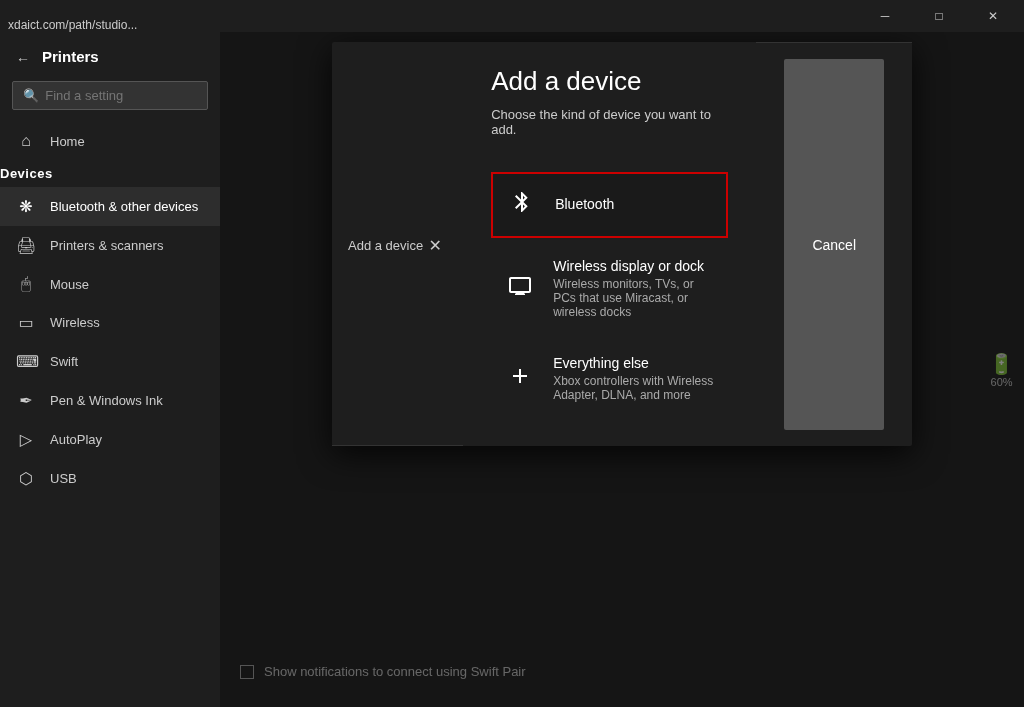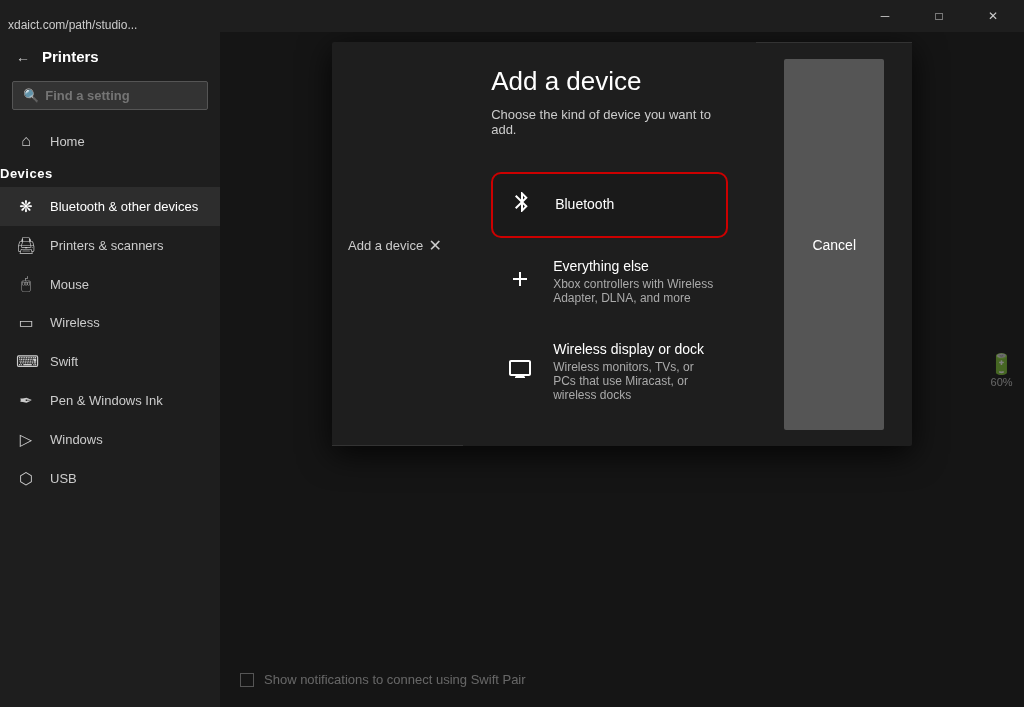--- a/index.html
+++ b/index.html
@@ -79,21 +79,20 @@
       align-items: center;
       gap: 6px;
     }
     .search-box input {
       background: transparent;
       border: none;
       outline: none;
       color: #fdba74;
       font-size: 13px;
       width: 100%;
-      font-weight: bold;
     }
     .sidebar-section-title {
       padding: 6px 0;
       font-size: 13px;
       font-weight: 700;
       color: #fff;
       letter-spacing: 0.5px;
     }
     .sidebar-item {
       display: flex;
@@ -123,21 +122,21 @@
       display: flex;
       align-items: flex-start;
       justify-content: center;
       padding-top: 10px;
       z-index: 10;
     }
 
     
     .swift-pair-bar {
       position: absolute;
-      bottom: 8px;
+      bottom: 16px;
       left: 0;
       right: 0;
       background: #2b2b2b;
       padding: 12px 20px;
       display: flex;
       align-items: center;
       gap: 10px;
       color: #ccc;
       font-size: 13px;
       z-index: 5;
@@ -215,21 +214,21 @@
       margin-bottom: 35px;
     }
 
     
     .device-option {
       display: flex;
       align-items: center;
       gap: 18px;
       padding: 16px 14px;
       cursor: pointer;
-      border-radius: 10px;
+      border-radius: 0;
       margin-bottom: 4px;
     }
     .device-option.selected {
       border: 2px solid #cc0000;
       background: #1a1a1a;
     }
     .device-option-icon {
       font-size: 22px;
       color: #fff;
       width: 30px;
@@ -324,21 +323,21 @@
       <span>Swift</span>
     </div>
 
     <div class="sidebar-item">
       <span class="icon">✒</span>
       <span>Pen &amp; Windows Ink</span>
     </div>
 
     <div class="sidebar-item">
       <span class="icon">▷</span>
-      <span>Windows</span>
+      <span>AutoPlay</span>
     </div>
 
     <div class="sidebar-item">
       <span class="icon">⬡</span>
       <span>USB</span>
     </div>
   </div>
 
   <div class="right-panel">
 
@@ -371,40 +370,40 @@
               </svg>
             </div>
             <div class="device-option-text">
               <div class="device-option-title">Bluetooth</div>
             </div>
           </div>
 
           <div class="device-option">
             <div class="device-option-icon">
               <svg width="24" height="24" viewBox="0 0 24 24" fill="white">
+                <path d="M21 3H3c-1.1 0-2 .9-2 2v12c0 1.1.9 2 2 2h5l-1 1v1h10v-1l-1-1h5c1.1 0 2-.9 2-2V5c0-1.1-.9-2-2-2zm0 14H3V5h18v12z"></path>
+              </svg>
+            </div>
+            <div class="device-option-text">
+              <div class="device-option-title">Wireless display or dock</div>
+              <div class="device-option-desc">Wireless monitors, TVs, or PCs that use Miracast, or wireless docks</div>
+            </div>
+          </div>
+
+          <div class="device-option">
+            <div class="device-option-icon">
+              <svg width="24" height="24" viewBox="0 0 24 24" fill="white">
                 <path d="M19 13h-6v6h-2v-6H5v-2h6V5h2v6h6v2z"></path>
               </svg>
             </div>
             <div class="device-option-text">
               <div class="device-option-title">Everything else</div>
               <div class="device-option-desc">Xbox controllers with Wireless Adapter, DLNA, and more</div>
             </div>
           </div>
-
-          <div class="device-option">
-            <div class="device-option-icon">
-              <svg width="24" height="24" viewBox="0 0 24 24" fill="white">
-                <path d="M21 3H3c-1.1 0-2 .9-2 2v12c0 1.1.9 2 2 2h5l-1 1v1h10v-1l-1-1h5c1.1 0 2-.9 2-2V5c0-1.1-.9-2-2-2zm0 14H3V5h18v12z"></path>
-              </svg>
-            </div>
-            <div class="device-option-text">
-              <div class="device-option-title">Wireless display or dock</div>
-              <div class="device-option-desc">Wireless monitors, TVs, or PCs that use Miracast, or wireless docks</div>
-            </div>
-          </div>
         </div>
 
         <div class="dialog-footer">
           <button class="btn-cancel">Cancel</button>
         </div>
 
       </div>
     </div>
   </div>
 

